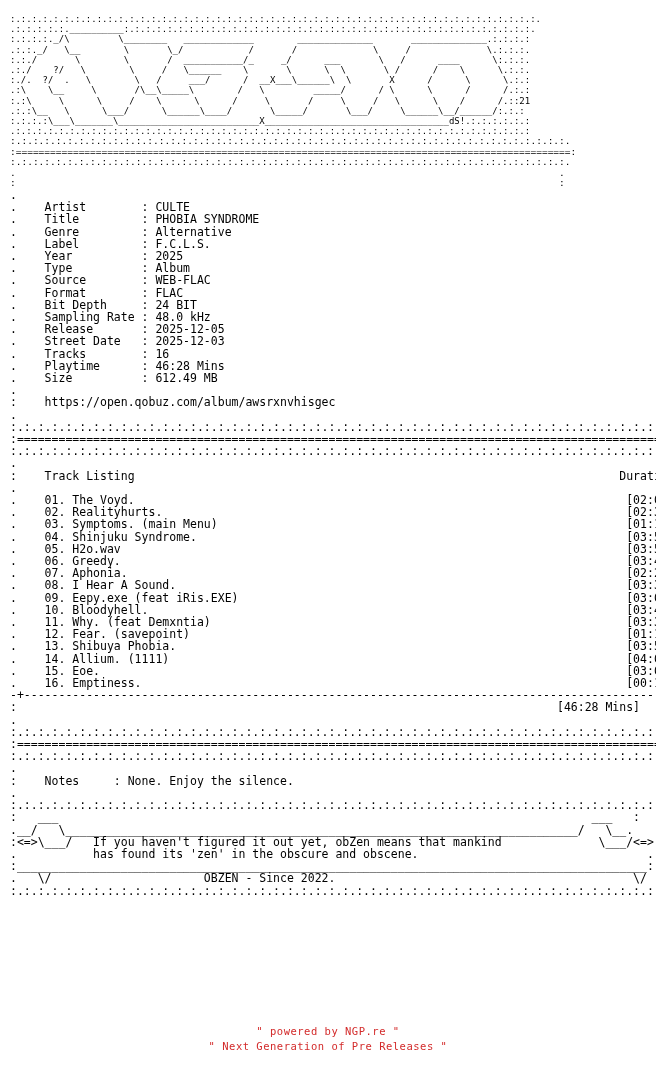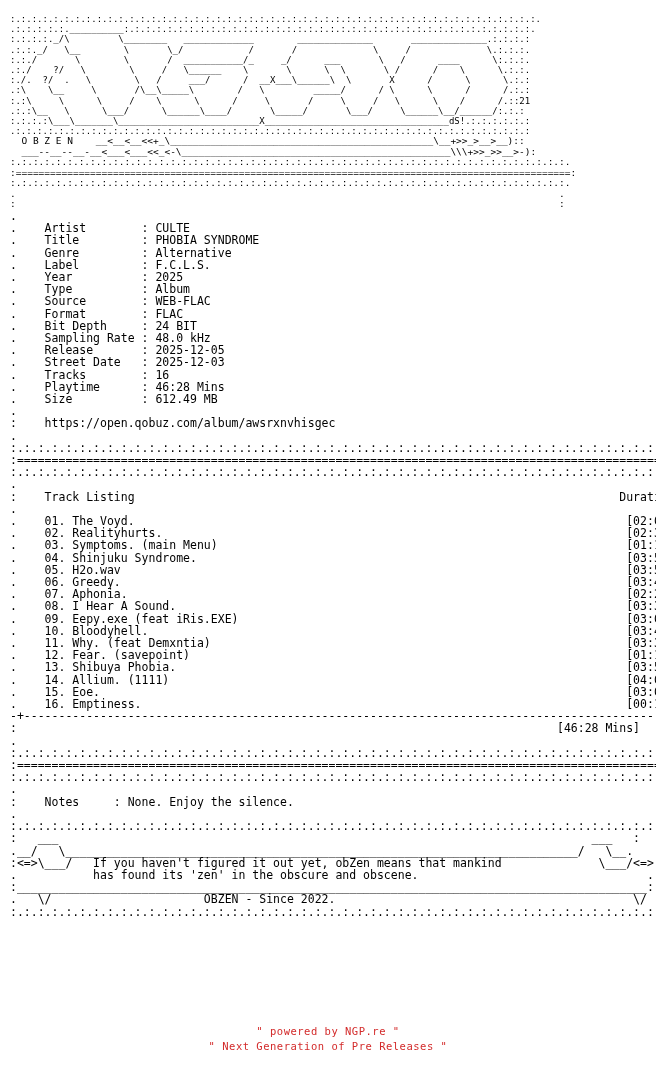--- a/index.html
+++ b/index.html
@@ -72,22 +72,20 @@
 .:.:._/   \__        \       \_/            /       /              \     /              \.:.:.:.
 :.:./       \        \       /  ___________/_     _/      ___       \   /      ____      \:.:.:.
 .:./    ?/   \        \     /   \______    \       \      \  \       \ /      /    \      \.:.:.
 :./.  ?/  .   \        \   /     ___/      /  __X___\______\  \       X      /      \      \.:.:
 .:\    \__     \       /\__\_____\        /   \         _____/      / \      \      /      /.:.:
 :.:\     \      \     /    \      \      /     \       /     \     /   \      \    /      /.::21
 .:.:\__   \      \___/      \______\____/       \_____/       \___/     \______\__/______/:.:.:
 :.:.:.:\___\_______\__________________________X__________________________________dS!.:.:.:.:.:.:
 .:.:.:.:.:.:.:.:.:.:.:.:.:.:.:.:.:.:.:.:.:.:.:.:.:.:.:.:.:.:.:.:.:.:.:.:.:.:.:.:.:.:.:.:.:.:.:.:</pre>
 
-  <pre class="band">  O B Z E N    __&lt;__&lt;__&lt;&lt;+_\______________________________________________\__+&gt;&gt;_&gt;__&gt;__)::
-  ___--__--__-__&lt;___&lt;___&lt;&lt;_&lt;-\_______________________________________________\\\+&gt;&gt;_&gt;&gt;__&gt;-):</pre>
 
   <pre class="band">:.:.:.:.:.:.:.:.:.:.:.:.:.:.:.:.:.:.:.:.:.:.:.:.:.:.:.:.:.:.:.:.:.:.:.:.:.:.:.:.:.:.:.:.:.:.:.:.:.
 :=================================================================================================:
 :.:.:.:.:.:.:.:.:.:.:.:.:.:.:.:.:.:.:.:.:.:.:.:.:.:.:.:.:.:.:.:.:.:.:.:.:.:.:.:.:.:.:.:.:.:.:.:.:.
 .                                                                                               .
 :                                                                                               :</pre>
 
   <pre class="info-block">.                                                                                               .
 .    Artist        : CULTE                                                                      .
 .    Title         : PHOBIA SYNDROME                                                            .

